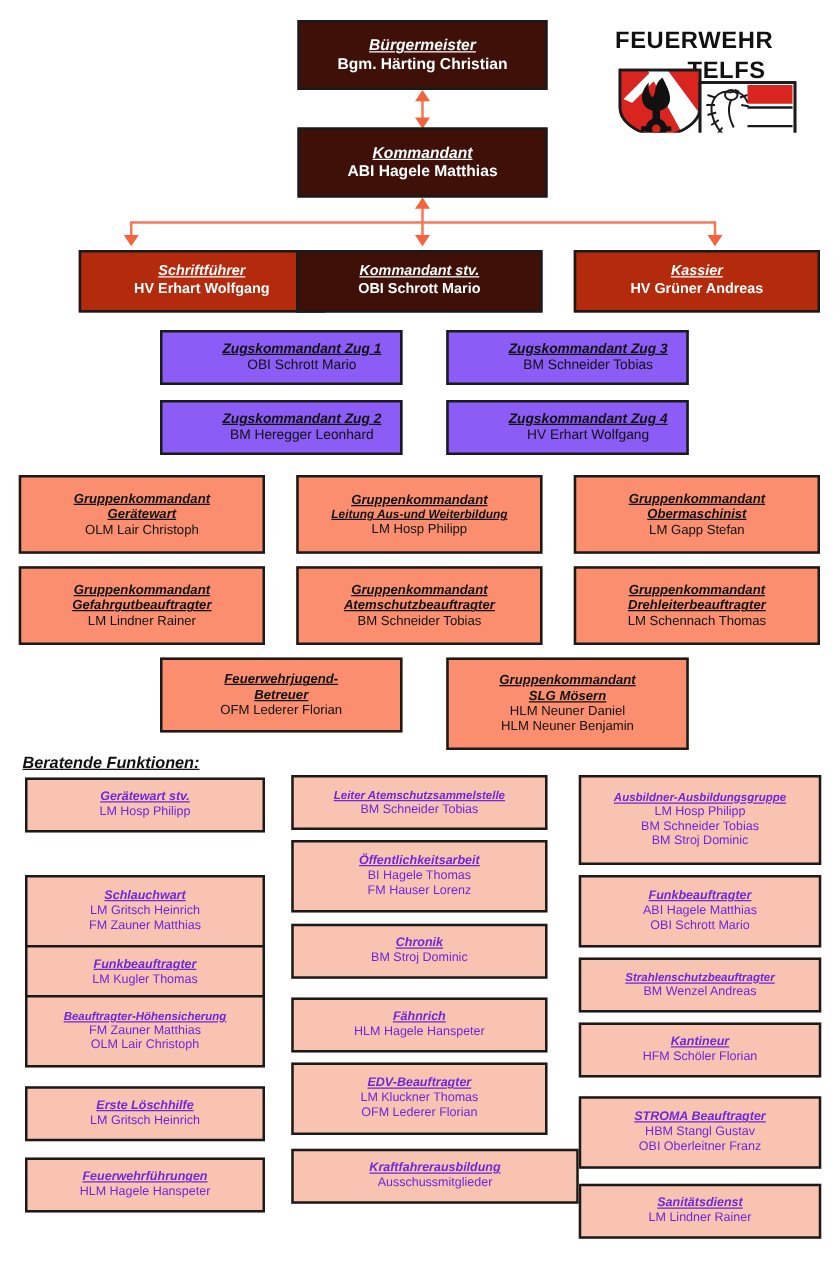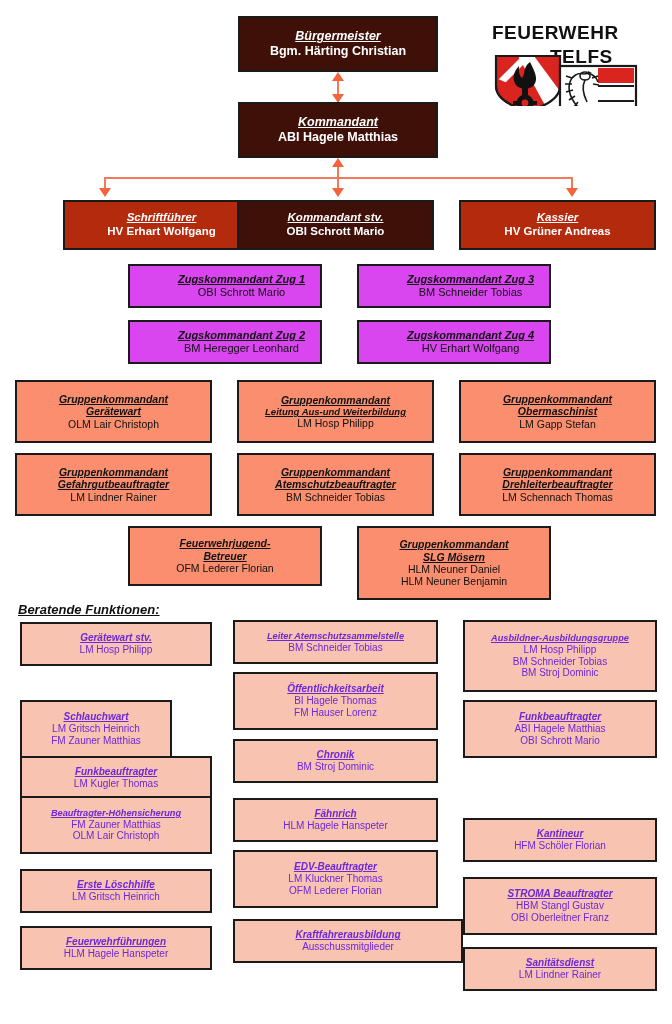--- a/index.html
+++ b/index.html
@@ -31,21 +31,21 @@
     font-style:italic;
     text-decoration:underline;
     display:block;
     white-space:nowrap;
   }
   .box .name{display:block;white-space:nowrap;}
 
   
   .c-dark   {background:#3E1008;color:#ffffff;}
   .c-brick  {background:#B32A0C;color:#ffffff;}
-  .c-orange {background:#d946ef;color:#111111;padding-left:36px;}
+  .c-orange {background:#8b5cf6;color:#111111;padding-left:36px;}
   .c-salmon {background:#FA8E6E;color:#111111;}
   .c-pink   {background:#F9C3B2;color:#6d28d9;}
 
   
   .s-top .title{font-size:12.5px;}
   .s-top .name{font-size:12.5px;font-weight:bold;}
 
   .s-row3 .title{font-size:11.5px;}
   .s-row3 .name{font-size:11.5px;font-weight:bold;}
 
@@ -268,21 +268,21 @@
     <span class="name">HLM Neuner Benjamin</span>
   </div>
 
   <div class="section-heading" style="left:18px;top:602px;">Beratende Funktionen:</div>
 
   <div class="box c-pink s-ber" style="left:20px;top:622px;width:192px;height:44px;">
     <span class="title">Gerätewart stv.</span>
     <span class="name">LM Hosp Philipp</span>
   </div>
 
-  <div class="box c-pink s-ber" style="left:20px;top:700px;width:152px;height:58px;">
+  <div class="box c-pink s-ber" style="left:20px;top:700px;width:192px;height:58px;">
     <span class="title">Schlauchwart</span>
     <span class="name">LM Gritsch Heinrich</span>
     <span class="name">FM Zauner Matthias</span>
   </div>
 
   <div class="box c-pink s-ber" style="left:20px;top:756px;width:192px;height:44px;">
     <span class="title">Funkbeauftragter</span>
     <span class="name">LM Kugler Thomas</span>
   </div>
 
@@ -340,20 +340,24 @@
     <span class="name">BM Schneider Tobias</span>
     <span class="name">BM Stroj Dominic</span>
   </div>
 
   <div class="box c-pink s-ber" style="left:463px;top:700px;width:194px;height:58px;">
     <span class="title">Funkbeauftragter</span>
     <span class="name">ABI Hagele Matthias</span>
     <span class="name">OBI Schrott Mario</span>
   </div>
 
+  <div class="box c-pink s-ber tight" style="left:463px;top:766px;width:194px;height:44px;">
+    <span class="title">Strahlenschutzbeauftragter</span>
+    <span class="name">BM Wenzel Andreas</span>
+  </div>
 
   <div class="box c-pink s-ber" style="left:463px;top:818px;width:194px;height:44px;">
     <span class="title">Kantineur</span>
     <span class="name">HFM Schöler Florian</span>
   </div>
 
   <div class="box c-pink s-ber" style="left:463px;top:877px;width:194px;height:58px;">
     <span class="title">STROMA Beauftragter</span>
     <span class="name">HBM Stangl Gustav</span>
     <span class="name">OBI Oberleitner Franz</span>

